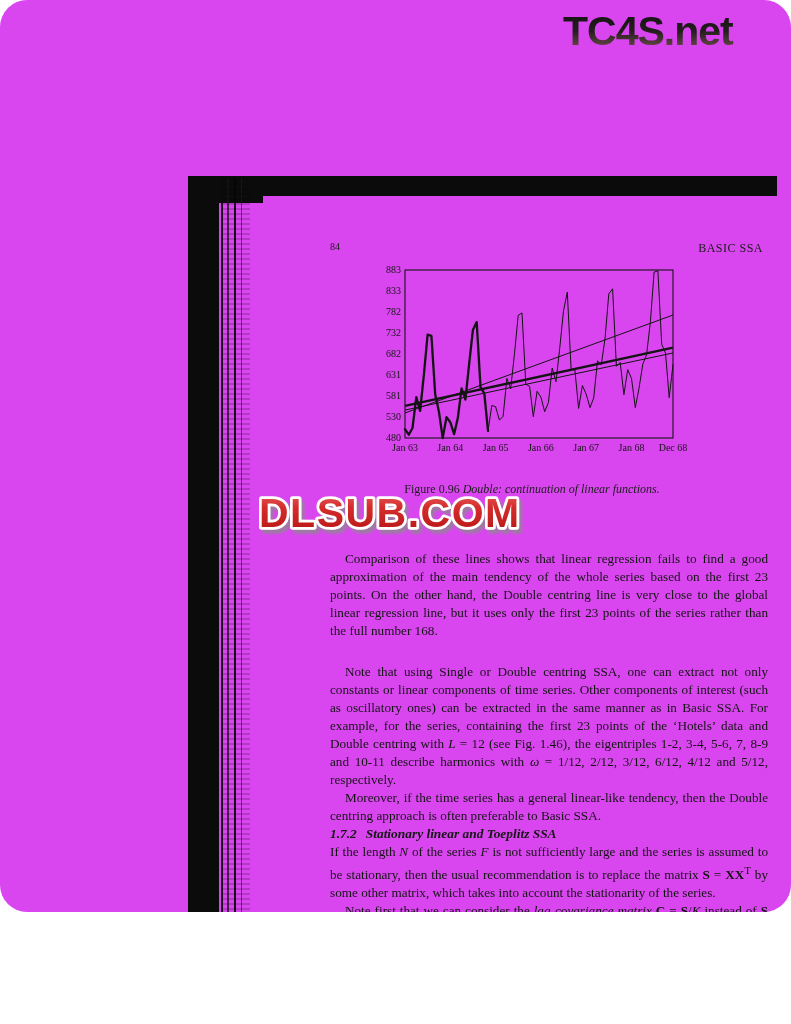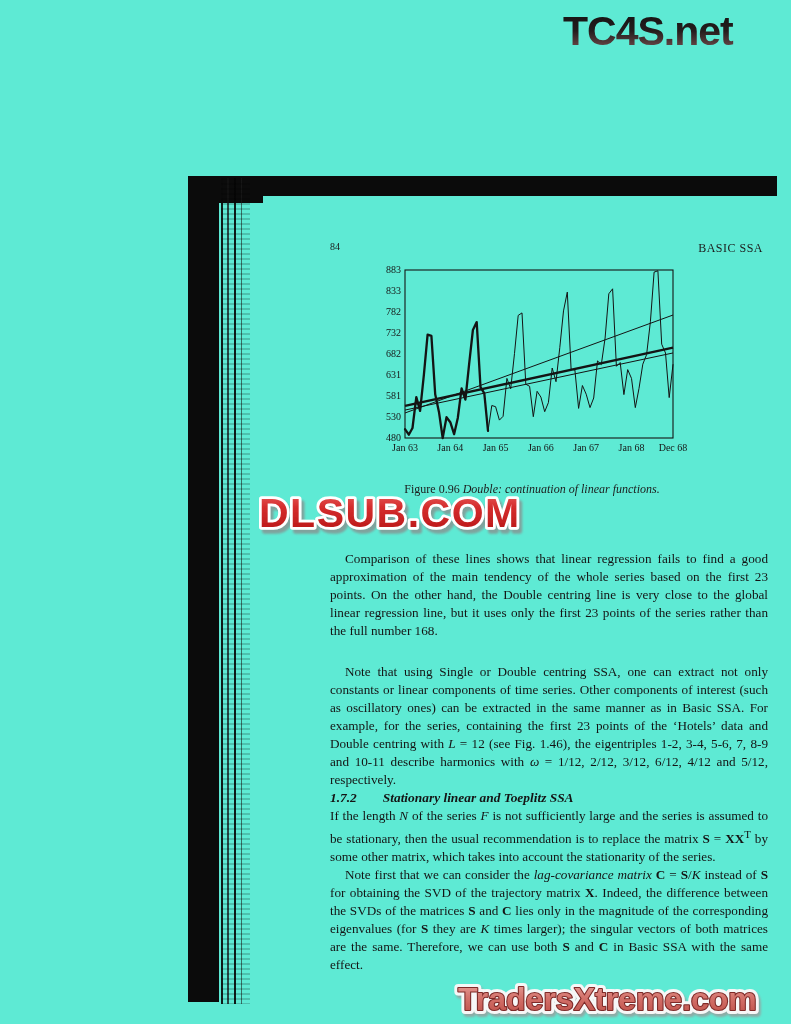--- a/index.html
+++ b/index.html
@@ -1,17 +1,17 @@
 <!DOCTYPE html>
 <html><head>
 <meta charset="utf-8">
 <style>
   html,body{margin:0;padding:0;}
   body{background:#ffffff;font-family:"Liberation Serif",serif;}
-  .canvas{position:relative;width:791px;height:1024px;background:#5eead4;overflow:hidden;}
+  .canvas{position:relative;width:791px;height:912px;background:#d946ef;overflow:hidden;border-radius:27px;}
 
   
   .scan-top-bar{position:absolute;left:188px;top:176px;width:589px;height:20px;background:#0b0b0b;}
   .scan-top-nub{position:absolute;left:219px;top:194px;width:44px;height:9px;background:#0b0b0b;}
   .scan-left-bar{position:absolute;left:188px;top:176px;width:31px;height:826px;background:#0b0b0b;}
   .scan-stripes{position:absolute;left:221px;top:178px;width:29px;height:826px;
     background:
       repeating-linear-gradient(180deg, rgba(0,0,0,.18) 0 2px, rgba(0,0,0,0) 2px 5px),
       repeating-linear-gradient(90deg,
         rgba(10,10,10,.92) 0 2px, rgba(255,255,255,0) 2px 6px,
@@ -35,21 +35,21 @@
     font-size:12px;color:#1c1c1c;}
   .fig-caption .cap-text{font-style:italic;}
 
   
   .textblock{position:absolute;left:330px;top:550px;width:438px;
     font-size:13.2px;line-height:18px;color:#141414;text-align:justify;}
   .textblock p{margin:0;}
   .textblock p.ind{text-indent:15px;}
   .textblock p.gap{margin-top:23px;}
   .sec-heading{margin:13px 0 8px 0;font-size:13.4px;font-weight:bold;font-style:italic;}
-  .sec-heading .sec-num{margin-right:26px;}
+  .sec-heading .sec-num{margin-right:9px;}
 
   
   .wm{position:absolute;}
   .wm-top{left:558px;top:2px;}
   .wm-mid{left:256px;top:485px;}
   .wm-bot{left:452px;top:977px;}
   .wm text{font-family:"Liberation Sans",sans-serif;font-weight:bold;}
 </style>
 </head>
 <body>
@@ -120,20 +120,21 @@
       <filter id="fDL" x="-20%" y="-20%" width="140%" height="160%">
         <feDropShadow dx="3" dy="4" stdDeviation="1" flood-color="#8a8a8a" flood-opacity="0.75"></feDropShadow>
       </filter>
     </defs>
     <text x="3" y="42" font-size="41" letter-spacing="1.5" fill="url(#gDL)" stroke="#ffffff" stroke-width="5.5" paint-order="stroke" stroke-linejoin="round" filter="url(#fDL)">DLSUB.COM</text>
   </svg>
 
   <div class="textblock">
     <p class="ind">Comparison of these lines shows that linear regression fails to find a good approximation of the main tendency of the whole series based on the first 23 points. On the other hand, the Double centring line is very close to the global linear regression line, but it uses only the first 23 points of the series rather than the full number 168.</p>
     <p class="ind gap">Note that using Single or Double centring SSA, one can extract not only constants or linear components of time series. Other components of interest (such as oscillatory ones) can be extracted in the same manner as in Basic SSA. For example, for the series, containing the first 23 points of the ‘Hotels’ data and Double centring with <i>L</i> = 12 (see Fig. 1.46), the eigentriples 1-2, 3-4, 5-6, 7, 8-9 and 10-11 describe harmonics with <i>ω</i> = 1/12, 2/12, 3/12, 6/12, 4/12 and 5/12, respectively.</p>
+    <p class="ind">Moreover, if the time series has a general linear-like tendency, then the Double centring approach is often preferable to Basic SSA.</p>
     <p class="sec-heading"><span class="sec-num">1.7.2</span><span>Stationary linear and Toeplitz SSA</span></p>
     <p>If the length <i>N</i> of the series <i>F</i> is not sufficiently large and the series is assumed to be stationary, then the usual recommendation is to replace the matrix <b>S</b> = <b>XX</b><sup>T</sup> by some other matrix, which takes into account the stationarity of the series.</p>
     <p class="ind">Note first that we can consider the <i>lag-covariance matrix</i> <b>C</b> = <b>S</b>/<i>K</i> instead of <b>S</b> for obtaining the SVD of the trajectory matrix <b>X</b>. Indeed, the difference between the SVDs of the matrices <b>S</b> and <b>C</b> lies only in the magnitude of the corresponding eigenvalues (for <b>S</b> they are <i>K</i> times larger); the singular vectors of both matrices are the same. Therefore, we can use both <b>S</b> and <b>C</b> in Basic SSA with the same effect.</p>
   </div>
 
   <svg class="wm wm-bot" width="340" height="48">
     <defs>
       <linearGradient id="gTR" x1="0" y1="0" x2="0" y2="1">
         <stop offset="0" stop-color="#e8a59f"></stop>
         <stop offset="0.45" stop-color="#d4736c"></stop>

